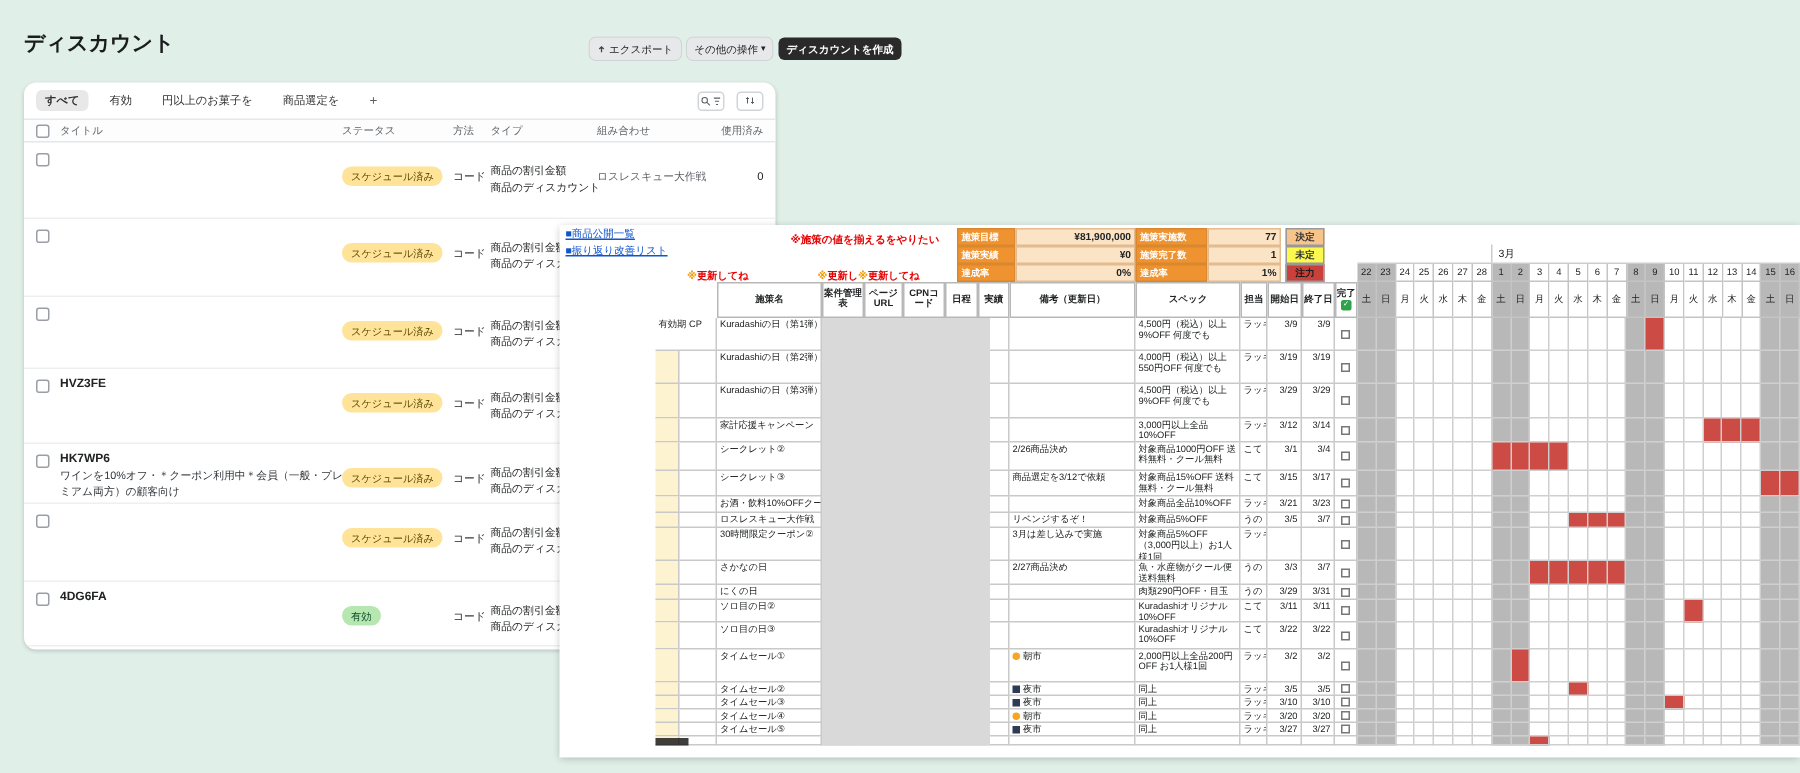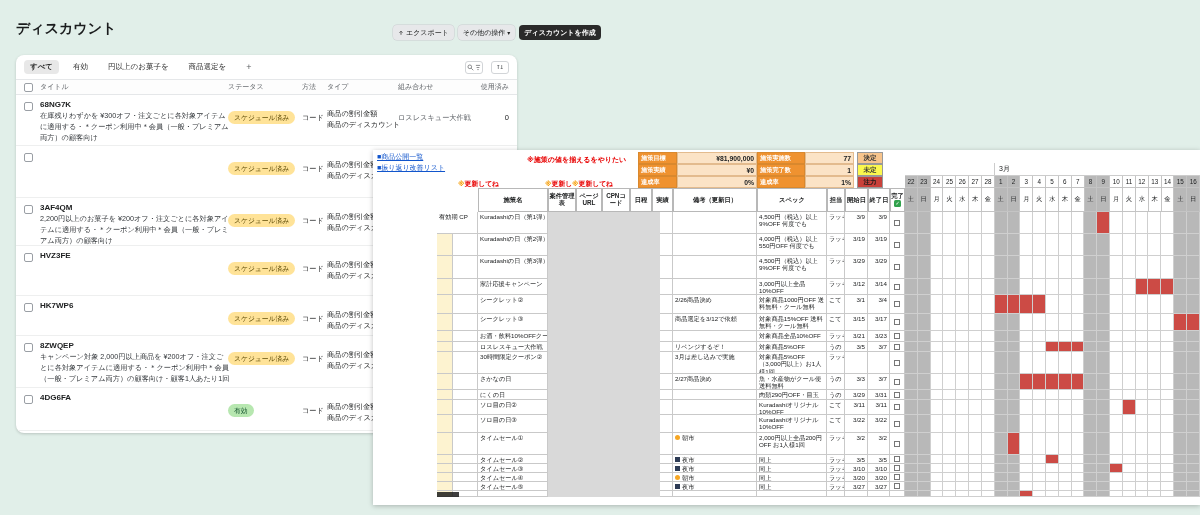--- a/index.html
+++ b/index.html
@@ -148,48 +148,40 @@
     <span class="col-title">タイトル</span>
     <span class="col-status">ステータス</span>
     <span class="col-method">方法</span>
     <span class="col-type">タイプ</span>
     <span class="col-combo">組み合わせ</span>
     <span class="col-used">使用済み</span>
   </div>
   <div id="discount-rows">
       <div class="drow" style="height: 51px;">
         <span class="cb"></span>
-        <div class="d-title">
-          <div class="d-code">68NG7K</div>
-          <div class="d-desc">在庫残りわずかを ¥300オフ・注文ごとに各対象アイテムに適用する・＊クーポン利用中＊会員（一般・プレミアム両方）の顧客向け</div>
-        </div>
         <span class="badge scheduled">スケジュール済み</span>
         <span class="d-method">コード</span>
         <div class="d-type">
           <div>商品の割引金額</div>
           <div>商品のディスカウント</div>
         </div>
         <span class="d-combo">ロスレスキュー大作戦</span>
         <span class="d-used">0</span>
       </div>
       <div class="drow" style="height: 52px;">
         <span class="cb"></span>
         <span class="badge scheduled">スケジュール済み</span>
         <span class="d-method">コード</span>
         <div class="d-type">
           <div>商品の割引金額</div>
           <div>商品のディスカウント</div>
         </div>
       </div>
       <div class="drow" style="height: 48px;">
         <span class="cb"></span>
-        <div class="d-title">
-          <div class="d-code">3AF4QM</div>
-          <div class="d-desc">2,200円以上のお菓子を ¥200オフ・注文ごとに各対象アイテムに適用する・＊クーポン利用中＊会員（一般・プレミアム両方）の顧客向け</div>
-        </div>
         <span class="badge scheduled">スケジュール済み</span>
         <span class="d-method">コード</span>
         <div class="d-type">
           <div>商品の割引金額</div>
           <div>商品のディスカウント</div>
         </div>
       </div>
       <div class="drow" style="height: 50px;">
         <span class="cb"></span>
         <div class="d-title">
@@ -199,34 +191,31 @@
         <span class="d-method">コード</span>
         <div class="d-type">
           <div>商品の割引金額</div>
           <div>商品のディスカウント</div>
         </div>
       </div>
       <div class="drow" style="height: 40px;">
         <span class="cb"></span>
         <div class="d-title">
           <div class="d-code">HK7WP6</div>
+          <div class="d-desc">ワインを10%オフ・＊クーポン利用中＊会員（一般・プレミアム両方）の顧客向け</div>
         </div>
         <span class="badge scheduled">スケジュール済み</span>
         <span class="d-method">コード</span>
         <div class="d-type">
           <div>商品の割引金額</div>
           <div>商品のディスカウント</div>
         </div>
       </div>
       <div class="drow" style="height: 52px;">
         <span class="cb"></span>
-        <div class="d-title">
-          <div class="d-code">8ZWQEP</div>
-          <div class="d-desc">キャンペーン対象 2,000円以上商品を ¥200オフ・注文ごとに各対象アイテムに適用する・＊クーポン利用中＊会員（一般・プレミアム両方）の顧客向け・顧客1人あたり1回</div>
-        </div>
         <span class="badge scheduled">スケジュール済み</span>
         <span class="d-method">コード</span>
         <div class="d-type">
           <div>商品の割引金額</div>
           <div>商品のディスカウント</div>
         </div>
       </div>
       <div class="drow" style="height: 43px;">
         <span class="cb"></span>
         <div class="d-title">

